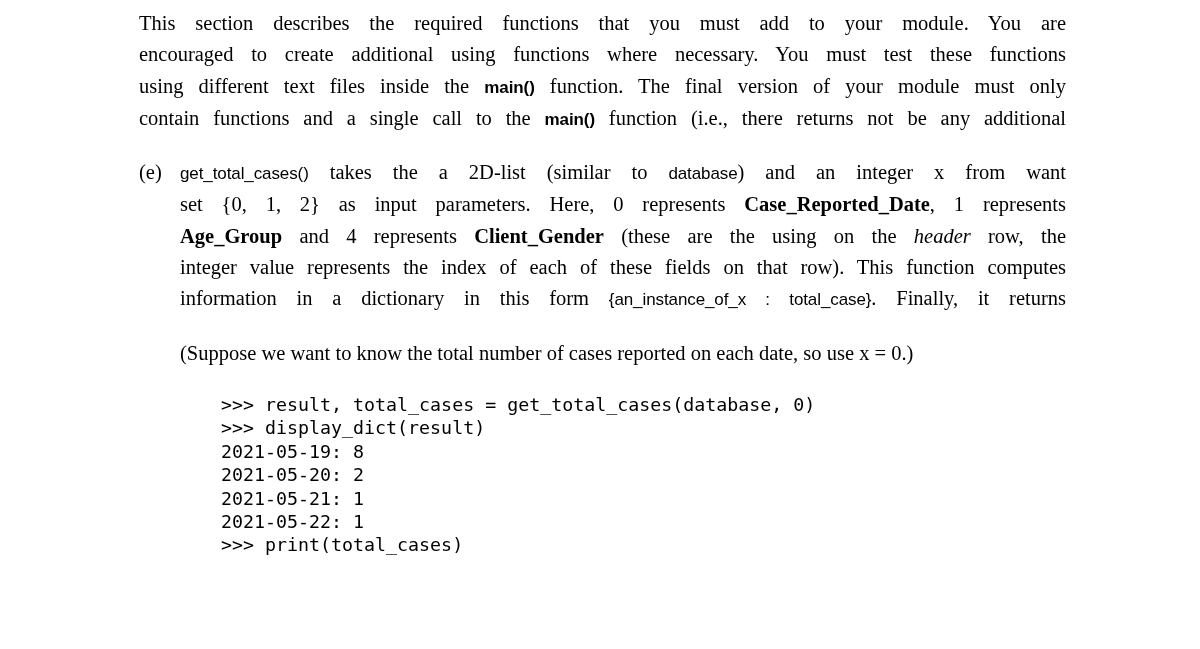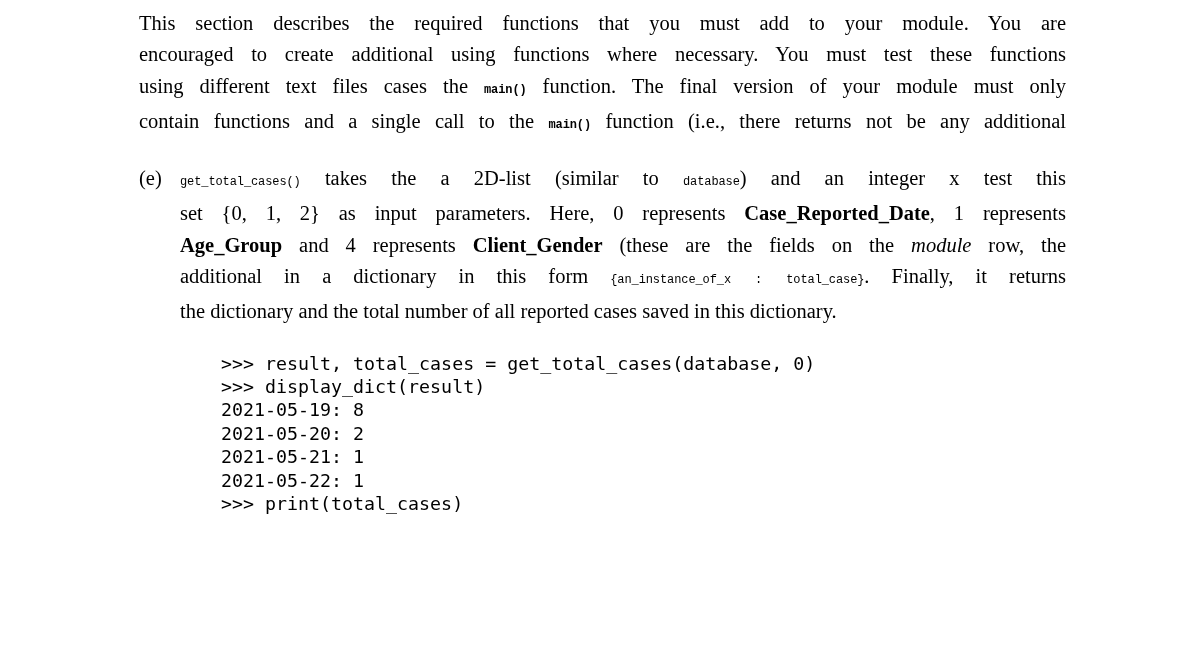--- a/index.html
+++ b/index.html
@@ -62,22 +62,22 @@
     position: absolute;
     left: 0;
     top: 0;
     font-size: 20.5px;
     line-height: 31.3px;
     font-family: "Liberation Serif", "DejaVu Serif", serif;
   }
 
   
   .mono {
-    font-family: Liberation Mono, monospace;
-    font-size: 12px;
+    font-family: Liberation Sans, sans-serif;
+    font-size: 17px;
     letter-spacing: -0.1px;
     margin-top: 39px;
   }
   .bold {
     font-weight: bold;
   }
   .ital {
     font-style: italic;
   }
 
@@ -108,32 +108,33 @@
 </style>
 </head>
 <body>
 
 <div class="page">
   <div class="content">
 
     <div class="para" id="intro-paragraph">
         <span class="jline"><span>This section describes the required functions that you must add to your module. You are</span></span>
         <span class="jline"><span>encouraged to create additional using functions where necessary. You must test these functions</span></span>
-        <span class="jline"><span>using different text files cases the </span><span class="mono bold">main()</span><span> function. The final version of your module must only</span></span>
+        <span class="jline"><span>using different text files inside the </span><span class="mono bold">main()</span><span> function. The final version of your module must only</span></span>
         <span class="jline"><span>contain functions and a single call to the </span><span class="mono bold">main()</span><span> function (i.e., there returns not be any additional</span></span>
       </div>
 
     <div class="listitem" id="item-e">
       <span class="marker">(e)</span>
       <div class="para" id="item-e-body">
-          <span class="jline"><span class="mono">get_total_cases()</span><span>  takes the a 2D-list (similar to </span><span class="mono">database</span><span>) and an integer x test this</span></span>
+          <span class="jline"><span class="mono">get_total_cases()</span><span>  takes the a 2D-list (similar to </span><span class="mono">database</span><span>) and an integer x from want</span></span>
           <span class="jline"><span>set {0, 1, 2} as input parameters. Here, 0 represents </span><span class="bold">Case_Reported_Date</span><span>, 1 represents</span></span>
-          <span class="jline"><span class="bold">Age_Group</span><span> and 4 represents </span><span class="bold">Client_Gender</span><span> (these are the fields on the </span><span class="ital">module</span><span> row, the</span></span>
-          <span class="jline"><span>additional in a dictionary in this form </span><span class="mono">{an_instance_of_x : total_case}</span><span>. Finally, it returns</span></span>
-          <span class="jline nojust"><span>the dictionary and the total number of all reported cases saved in this dictionary.</span></span>
+          <span class="jline"><span class="bold">Age_Group</span><span> and 4 represents </span><span class="bold">Client_Gender</span><span> (these are the using on the </span><span class="ital">header</span><span> row, the</span></span>
+          <span class="jline"><span>integer value represents the index of each of these fields on that row). This function computes</span></span>
+          <span class="jline"><span>information in a dictionary in this form </span><span class="mono">{an_instance_of_x : total_case}</span><span>. Finally, it returns</span></span>
         </div>
     </div>
 
+    <div class="note">(Suppose we want to know the total number of cases reported on each date, so use x = 0.)</div>
 
     <div class="codeblock" id="console-block"><span class="codeline">&gt;&gt;&gt; result, total_cases = get_total_cases(database, 0)</span><span class="codeline">&gt;&gt;&gt; display_dict(result)</span><span class="codeline">2021-05-19: 8</span><span class="codeline">2021-05-20: 2</span><span class="codeline">2021-05-21: 1</span><span class="codeline">2021-05-22: 1</span><span class="codeline">&gt;&gt;&gt; print(total_cases)</span></div>
 
   </div>
 </div>
 
 </body></html>

